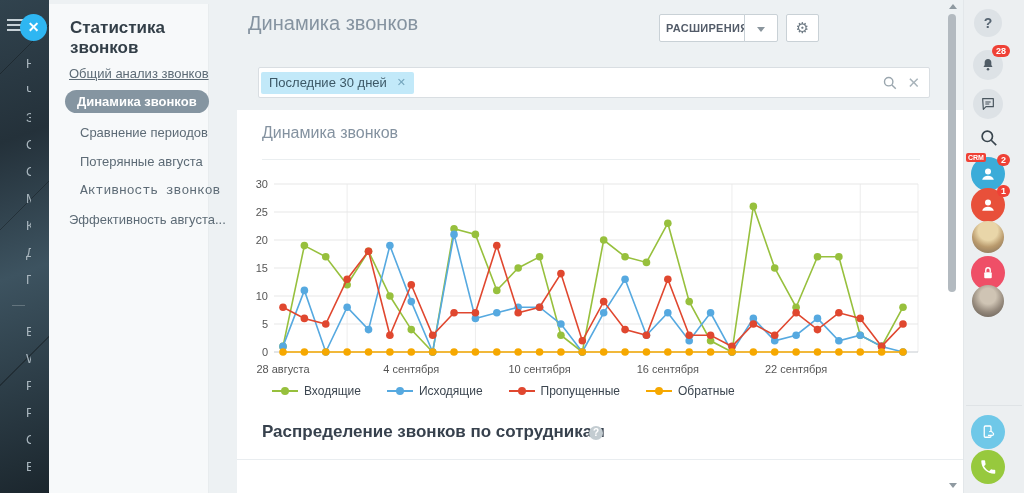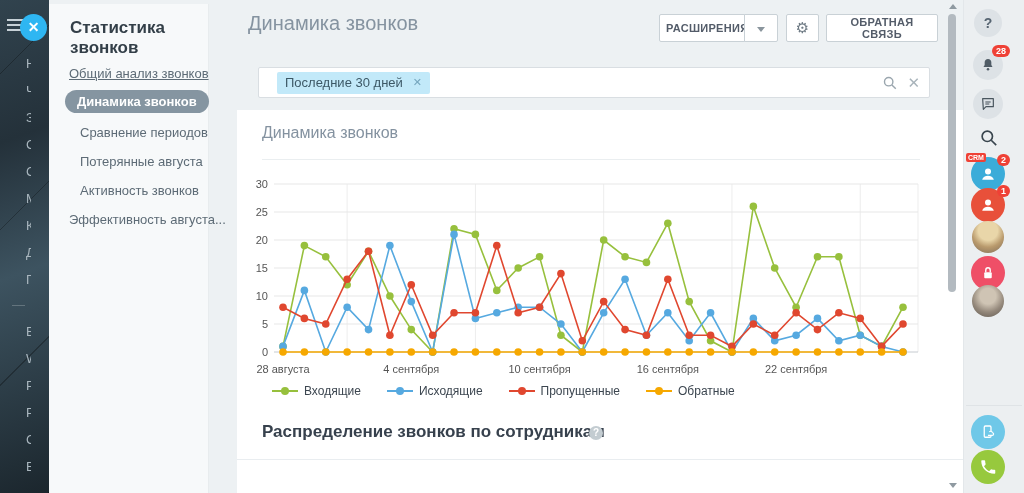--- a/index.html
+++ b/index.html
@@ -37,21 +37,21 @@
   .btn-ext{left:422px;width:86px;border-radius:2px 0 0 2px;}
   .btn-ext-caret{left:507px;width:34px;border-radius:0 2px 2px 0;}
   .caret-down{display:inline-block;width:0;height:0;border-left:4px solid transparent;
     border-right:4px solid transparent;border-top:5px solid #8a959d;vertical-align:middle;}
   .btn-gear{left:549px;width:33px;font-size:15px;color:#6f7b85;font-weight:normal;}
   .btn-feedback{left:589px;width:112px;}
 
   
   .filter{position:absolute;left:21px;top:67px;width:672px;height:31px;background:#fff;
     border:1px solid #d9dee2;border-radius:2px;box-sizing:border-box;display:flex;align-items:center;}
-  .filter-tag{margin-left:18px;background:#c2e9f9;border-radius:2px;height:22px;display:flex;
+  .filter-tag{margin-left:2px;background:#c2e9f9;border-radius:2px;height:22px;display:flex;
     align-items:center;padding:0 8px;font-size:13px;color:#3c5866;cursor:pointer;}
   .filter-tag .tag-x{margin-left:10px;color:#74a5bd;font-size:11px;cursor:pointer;}
   .filter-input{flex:1;border:none;outline:none;height:20px;font-size:13px;background:transparent;min-width:10px;}
   .filter-icons{display:flex;align-items:center;margin-right:9px;gap:10px;}
   .filter-icons .clr{color:#a9b4bb;font-size:15px;cursor:pointer;line-height:1;}
 
   
   .card{position:absolute;left:0;top:110px;width:726px;height:383px;background:#fff;}
   .chart-title{position:absolute;left:25px;top:14px;margin:0;font-size:16px;font-weight:normal;color:#8492a0;}
   .hr1{position:absolute;left:25px;top:49px;width:658px;height:1px;background:#eaeef0;}
@@ -120,32 +120,31 @@
   </aside>
   <button class="close-pill"><span>✕</span></button>
 
   <aside class="stats-panel">
     <h1 class="stats-title">Статистика звонков</h1>
     <nav id="statsMenu">
         <div class="stats-item" style="top: 62px; left: 20px; text-decoration: underline;">Общий анализ звонков</div>
         <div class="stats-item active" style="top: 86px; left: 16px;">Динамика звонков</div>
         <div class="stats-item" style="top: 121px; left: 31px;">Сравнение периодов</div>
         <div class="stats-item" style="top: 150px; left: 31px;">Потерянные августа</div>
-        <div class="stats-item" style="top: 179px; left: 31px;">Активность звонков</div>
+        <div class="stats-item" style="top: 179px; left: 31px; font-family: Liberation Mono, monospace;">Активность звонков</div>
         <div class="stats-item" style="top: 208px; left: 20px;">Эффективность августа...</div>
       </nav>
   </aside>
 
   <main class="main">
     <h2 class="page-title">Динамика звонков</h2>
 
     <button class="btn btn-ext">РАСШИРЕНИЯ</button>
     <button class="btn btn-ext-caret"><span class="caret-down"></span></button>
     <button class="btn btn-gear"><span>⚙</span></button>
-    <button class="btn btn-feedback">ОБРАТНАЯ СВЯЗЬ</button>
 
     <div class="filter">
       <span class="filter-tag">
         <span>Последние 30 дней</span>
         <span class="tag-x">✕</span>
       </span>
       <input class="filter-input" value="" style="">
       <span class="filter-icons">
         <svg width="14" height="14" viewBox="0 0 16 16">
           <circle cx="6.5" cy="6.5" r="4.8" fill="none" stroke="#9aa6ae" stroke-width="1.6"></circle>

